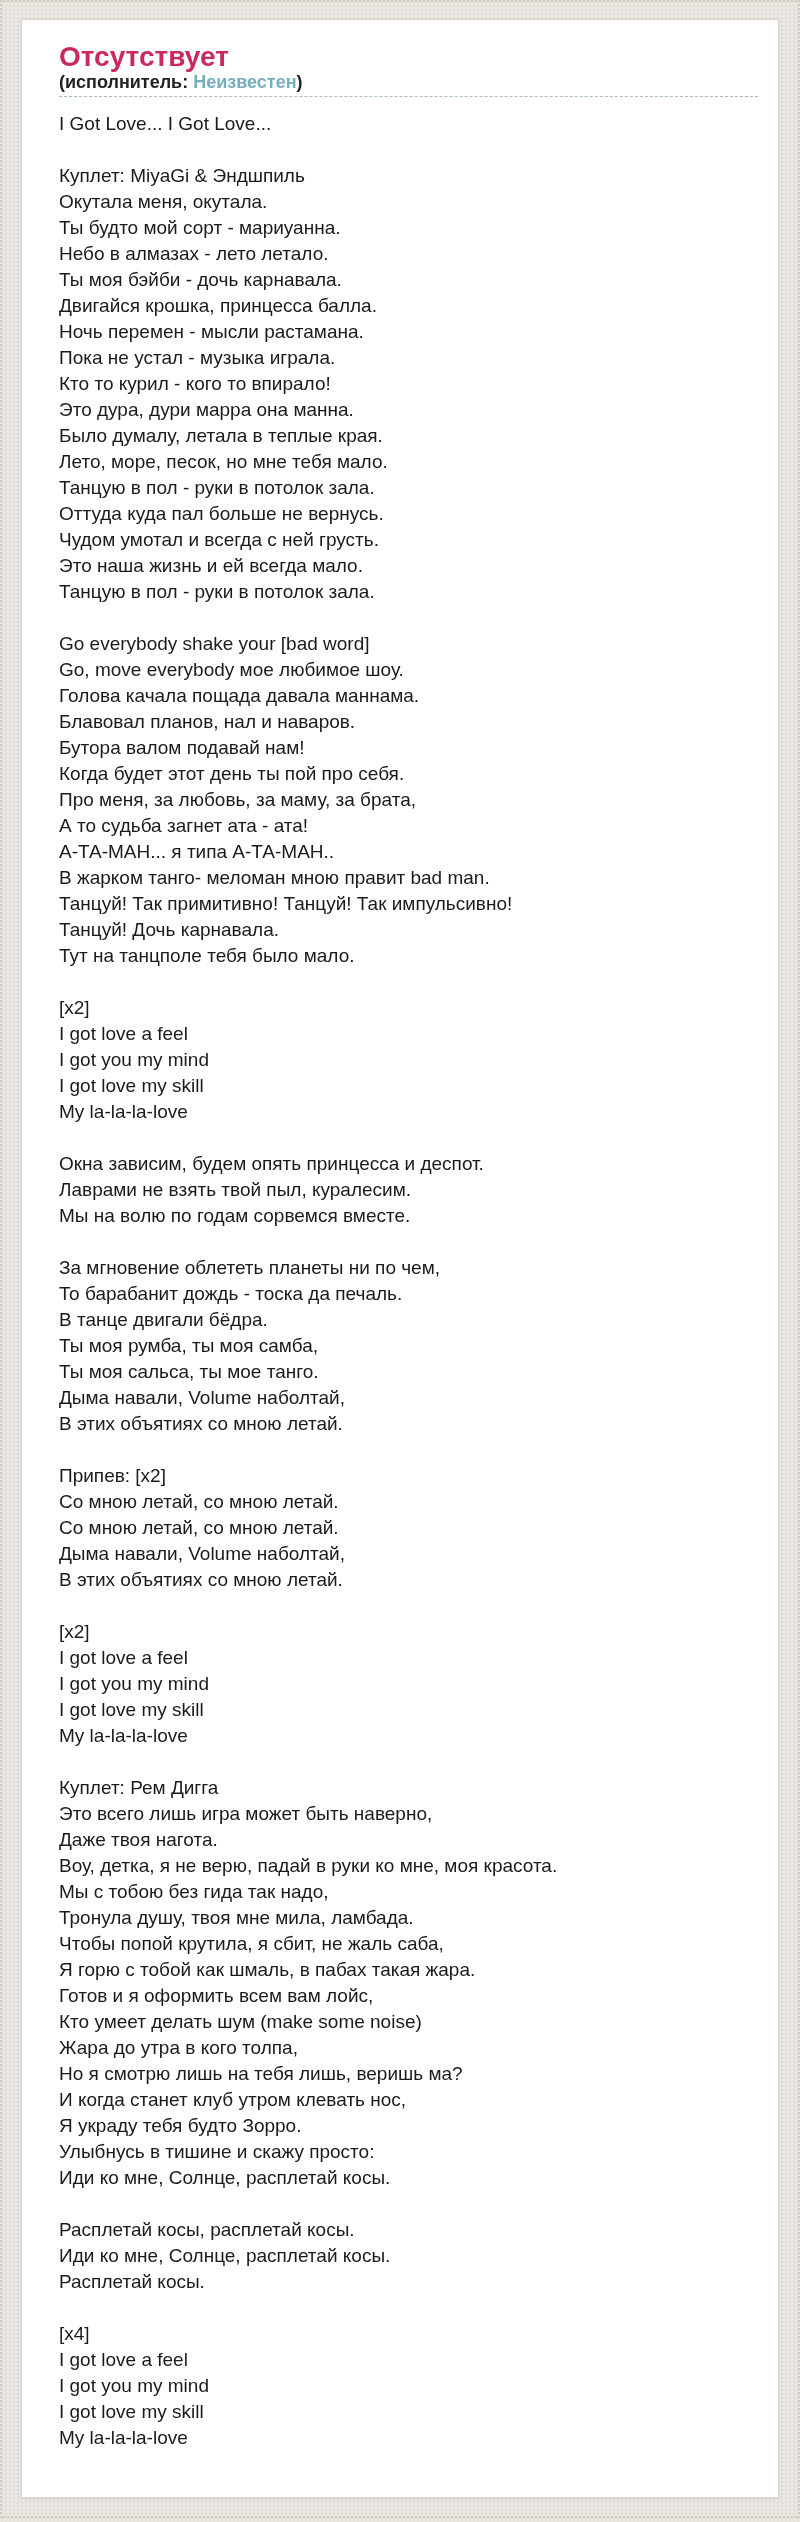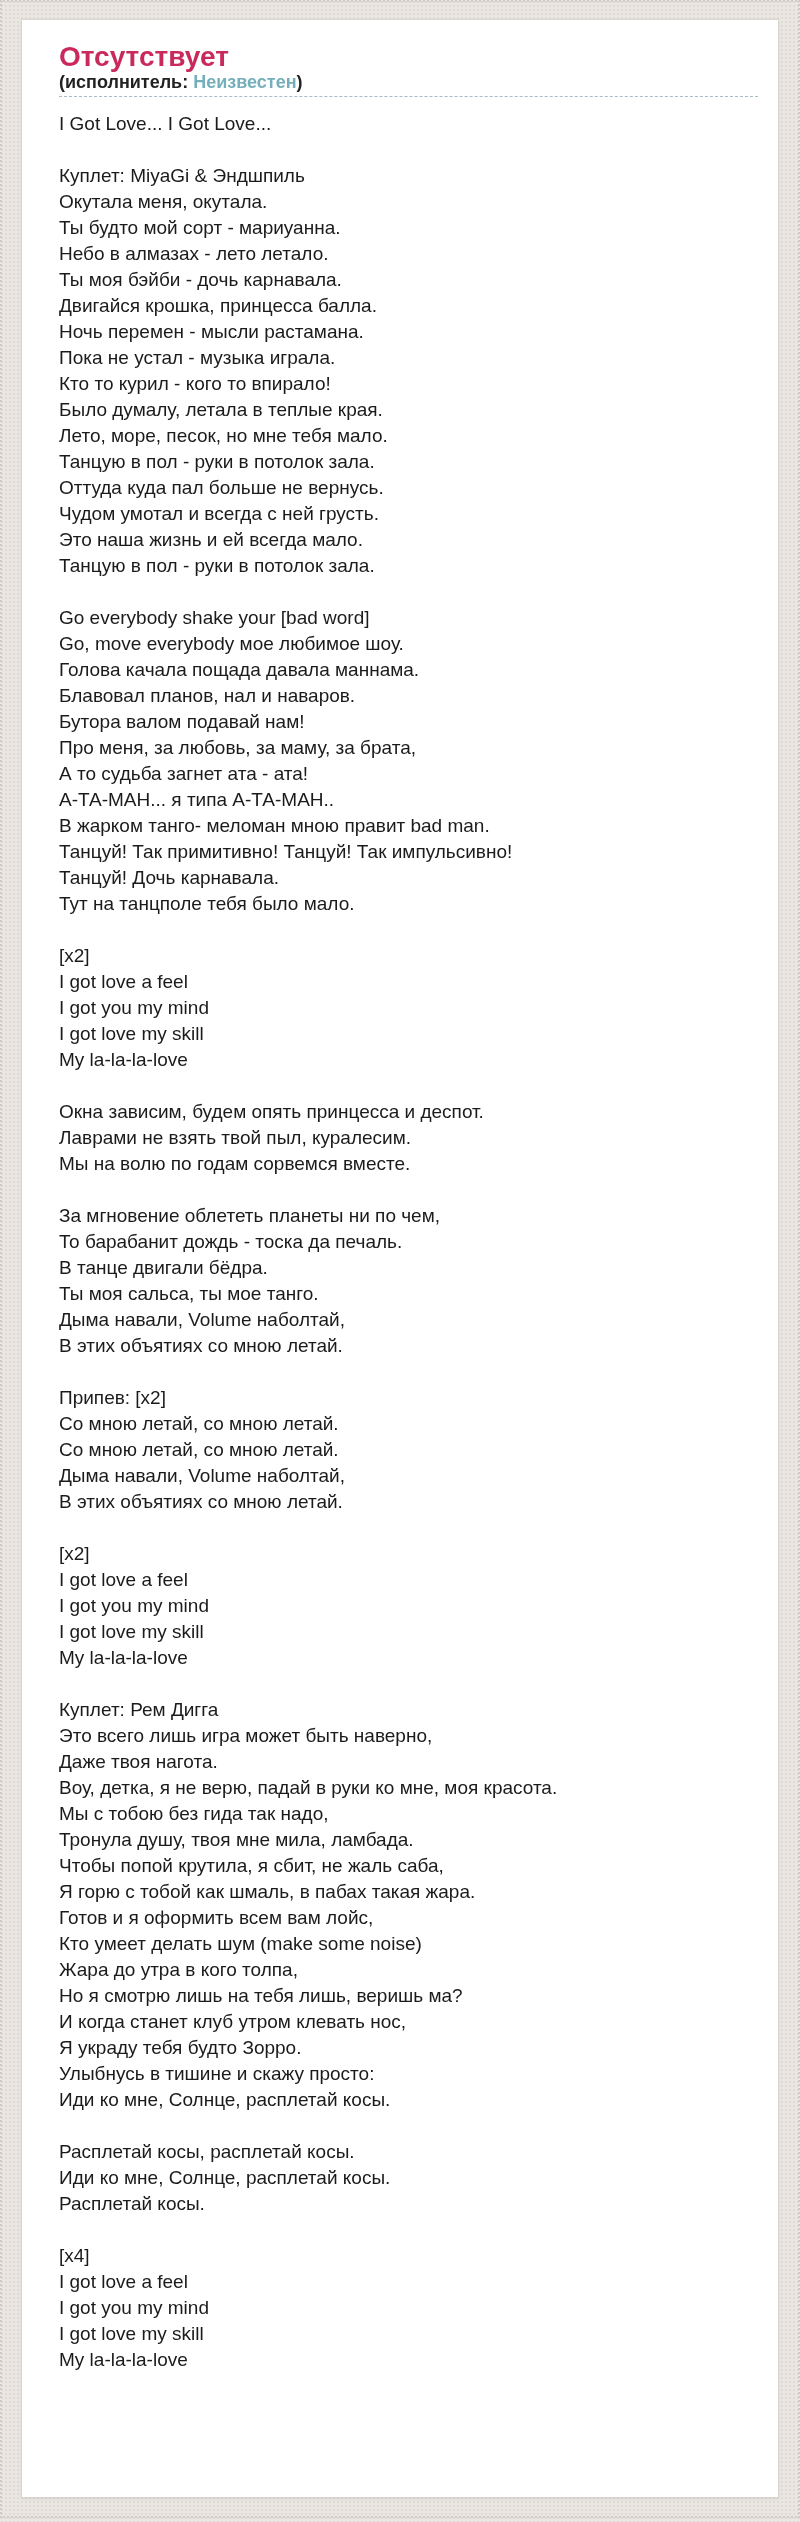--- a/index.html
+++ b/index.html
@@ -74,33 +74,35 @@
         <div class="lyrics-line">&nbsp;</div>
         <div class="lyrics-line">Куплет: MiyaGi &amp; Эндшпиль</div>
         <div class="lyrics-line">Окутала меня, окутала.</div>
         <div class="lyrics-line">Ты будто мой сорт - мариуанна.</div>
         <div class="lyrics-line">Небо в алмазах - лето летало.</div>
         <div class="lyrics-line">Ты моя бэйби - дочь карнавала.</div>
         <div class="lyrics-line">Двигайся крошка, принцесса балла.</div>
         <div class="lyrics-line">Ночь перемен - мысли растамана.</div>
         <div class="lyrics-line">Пока не устал - музыка играла.</div>
         <div class="lyrics-line">Кто то курил - кого то впирало!</div>
+        <div class="lyrics-line">Это дура, дури марра она манна.</div>
         <div class="lyrics-line">Было думалу, летала в теплые края.</div>
         <div class="lyrics-line">Лето, море, песок, но мне тебя мало.</div>
         <div class="lyrics-line">Танцую в пол - руки в потолок зала.</div>
         <div class="lyrics-line">Оттуда куда пал больше не вернусь.</div>
         <div class="lyrics-line">Чудом умотал и всегда с ней грусть.</div>
         <div class="lyrics-line">Это наша жизнь и ей всегда мало.</div>
         <div class="lyrics-line">Танцую в пол - руки в потолок зала.</div>
         <div class="lyrics-line">&nbsp;</div>
         <div class="lyrics-line">Go everybody shake your [bad word]</div>
         <div class="lyrics-line">Go, move everybody мое любимое шоу.</div>
         <div class="lyrics-line">Голова качала пощада давала маннама.</div>
         <div class="lyrics-line">Блавовал планов, нал и наваров.</div>
         <div class="lyrics-line">Бутора валом подавай нам!</div>
+        <div class="lyrics-line">Когда будет этот день ты пой про себя.</div>
         <div class="lyrics-line">Про меня, за любовь, за маму, за брата,</div>
         <div class="lyrics-line">А то судьба загнет ата - ата!</div>
         <div class="lyrics-line">А-ТА-МАН... я типа А-ТА-МАН..</div>
         <div class="lyrics-line">В жарком танго- меломан мною правит bad man.</div>
         <div class="lyrics-line">Танцуй! Так примитивно! Танцуй! Так импульсивно!</div>
         <div class="lyrics-line">Танцуй! Дочь карнавала.</div>
         <div class="lyrics-line">Тут на танцполе тебя было мало.</div>
         <div class="lyrics-line">&nbsp;</div>
         <div class="lyrics-line">[x2]</div>
         <div class="lyrics-line">I got love a feel</div>
@@ -108,20 +110,21 @@
         <div class="lyrics-line">I got love my skill</div>
         <div class="lyrics-line">My la-la-la-love</div>
         <div class="lyrics-line">&nbsp;</div>
         <div class="lyrics-line">Окна зависим, будем опять принцесса и деспот.</div>
         <div class="lyrics-line">Лаврами не взять твой пыл, куралесим.</div>
         <div class="lyrics-line">Мы на волю по годам сорвемся вместе.</div>
         <div class="lyrics-line">&nbsp;</div>
         <div class="lyrics-line">За мгновение облететь планеты ни по чем,</div>
         <div class="lyrics-line">То барабанит дождь - тоска да печаль.</div>
         <div class="lyrics-line">В танце двигали бёдра.</div>
+        <div class="lyrics-line">Ты моя румба, ты моя самба,</div>
         <div class="lyrics-line">Ты моя сальса, ты мое танго.</div>
         <div class="lyrics-line">Дыма навали, Volume наболтай,</div>
         <div class="lyrics-line">В этих объятиях со мною летай.</div>
         <div class="lyrics-line">&nbsp;</div>
         <div class="lyrics-line">Припев: [x2]</div>
         <div class="lyrics-line">Со мною летай, со мною летай.</div>
         <div class="lyrics-line">Со мною летай, со мною летай.</div>
         <div class="lyrics-line">Дыма навали, Volume наболтай,</div>
         <div class="lyrics-line">В этих объятиях со мною летай.</div>
         <div class="lyrics-line">&nbsp;</div>

